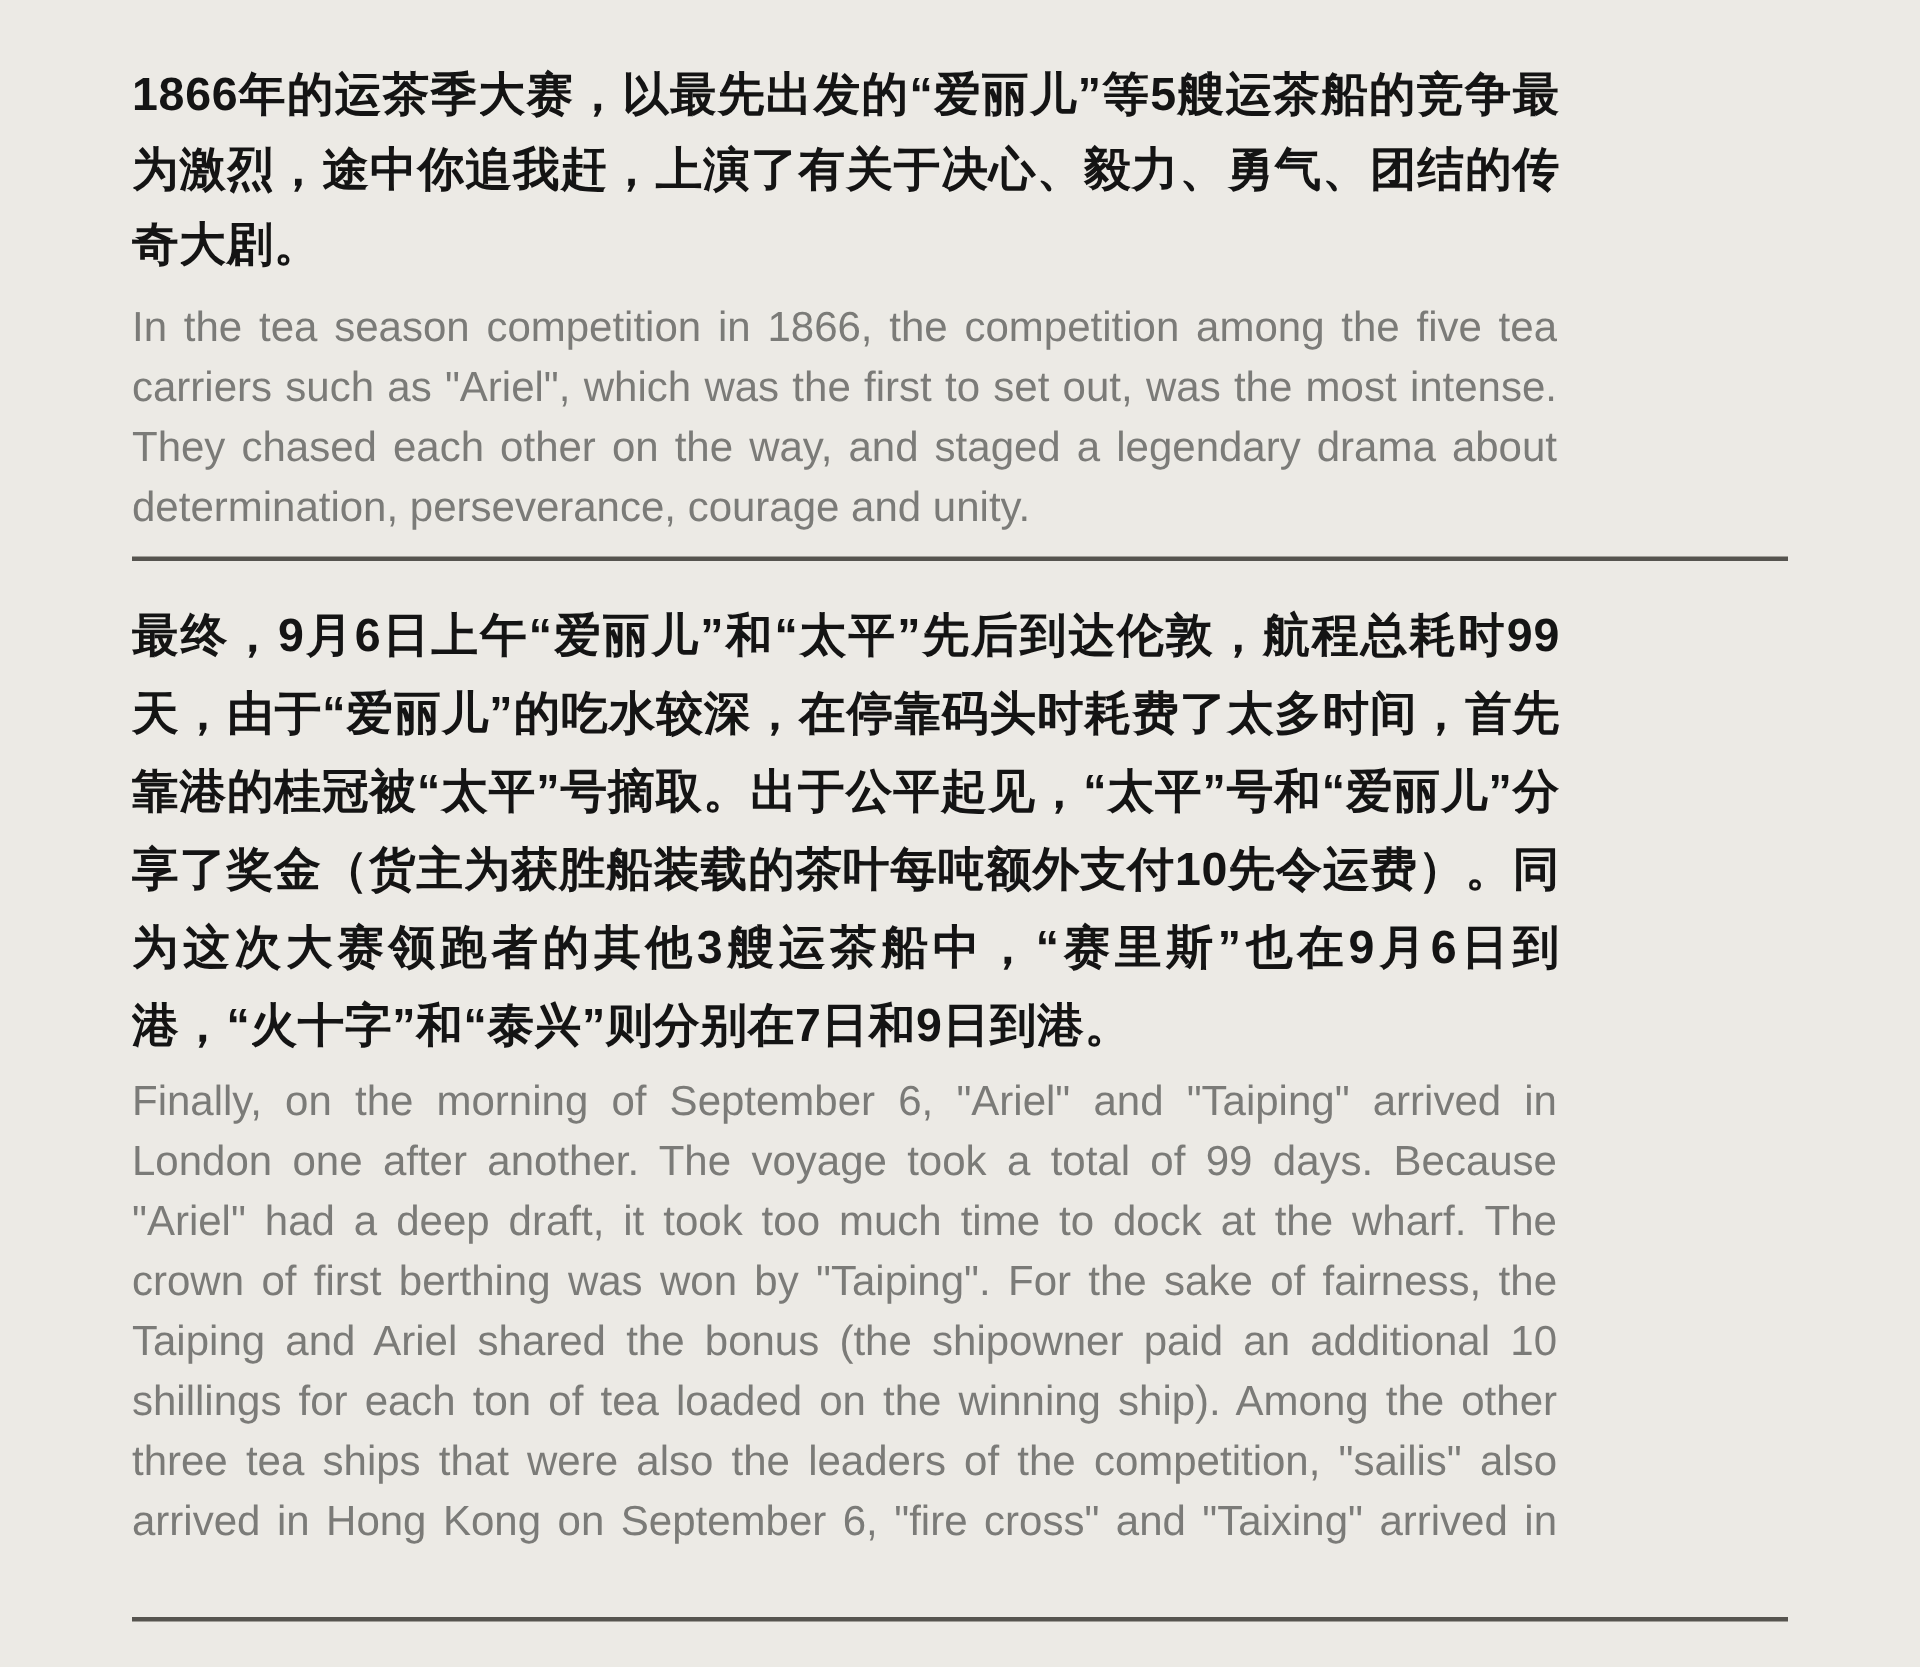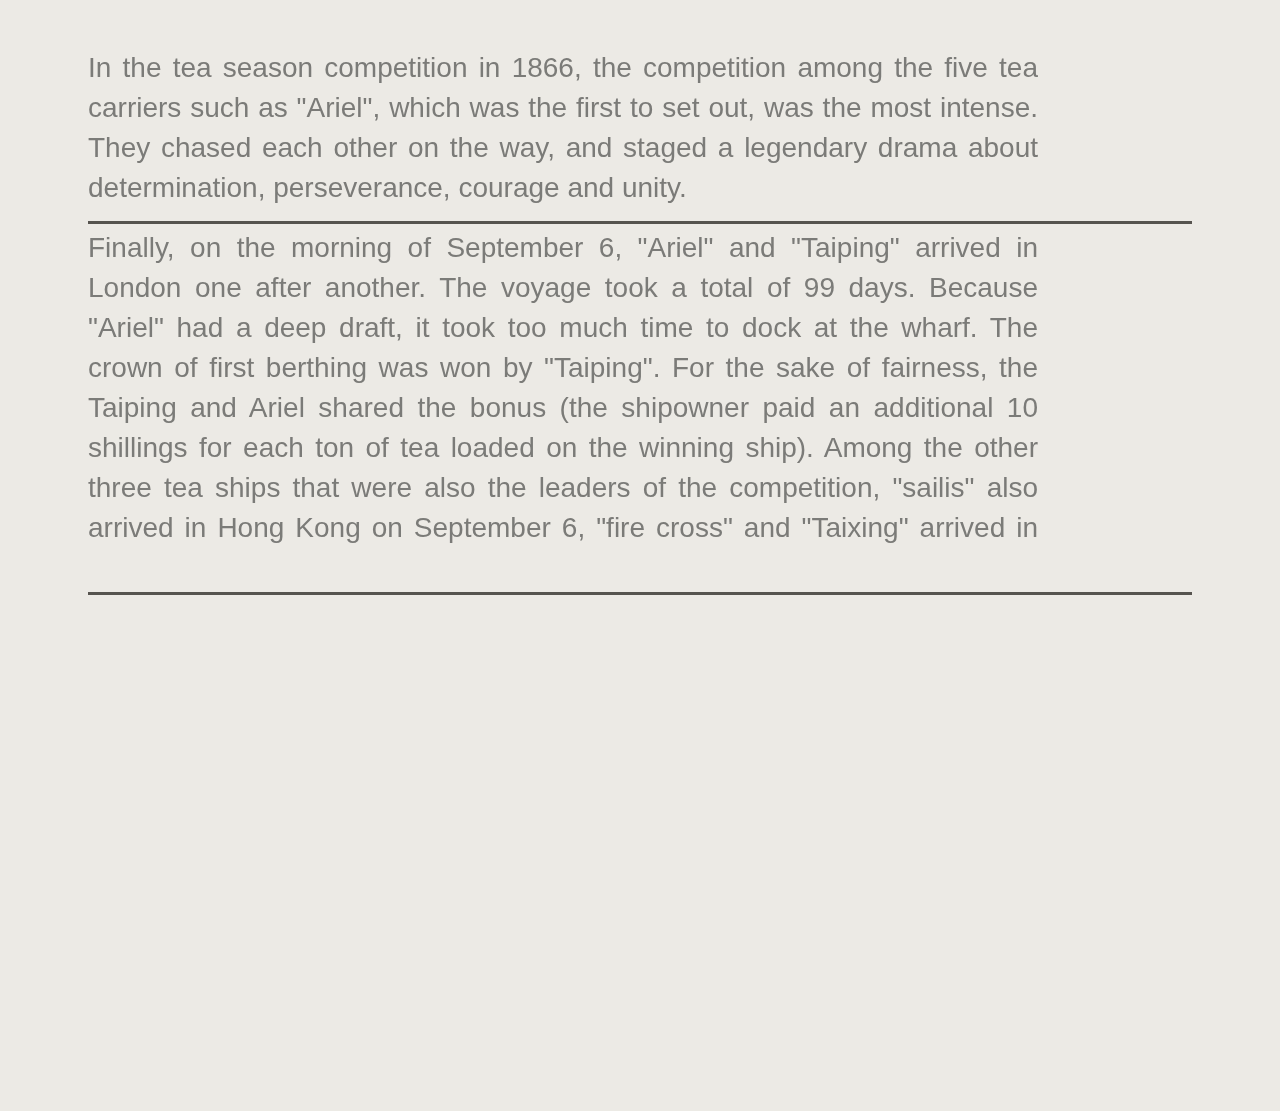--- a/index.html
+++ b/index.html
@@ -68,25 +68,27 @@
     margin-top: 44px;
   }
 </style>
 </head>
 <body>
 
 <div class="page">
   <div class="inner">
 
     <section>
+      <p class="zh first">1866年的运茶季大赛，以最先出发的“爱丽儿”等5艘运茶船的竞争最为激烈，途中你追我赶，上演了有关于决心、毅力、勇气、团结的传奇大剧。</p>
       <p class="en first">In the tea season competition in 1866, the competition among the five tea carriers such as "Ariel", which was the first to set out, was the most intense. They chased each other on the way, and staged a legendary drama about determination, perseverance, courage and unity.</p>
     </section>
 
     <hr class="divider top">
 
     <section>
+      <p class="zh second">最终，9月6日上午“爱丽儿”和“太平”先后到达伦敦，航程总耗时99天，由于“爱丽儿”的吃水较深，在停靠码头时耗费了太多时间，首先靠港的桂冠被“太平”号摘取。出于公平起见，“太平”号和“爱丽儿”分享了奖金（货主为获胜船装载的茶叶每吨额外支付10先令运费）。同为这次大赛领跑者的其他3艘运茶船中，“赛里斯”也在9月6日到港，“火十字”和“泰兴”则分别在7日和9日到港。</p>
       <p class="en second">Finally, on the morning of September 6, "Ariel" and "Taiping" arrived in London one after another. The voyage took a total of 99 days. Because "Ariel" had a deep draft, it took too much time to dock at the wharf. The crown of first berthing was won by "Taiping". For the sake of fairness, the Taiping and Ariel shared the bonus (the shipowner paid an additional 10 shillings for each ton of tea loaded on the winning ship). Among the other three tea ships that were also the leaders of the competition, "sailis" also arrived in Hong Kong on September 6, "fire cross" and "Taixing" arrived in Hong Kong on September 7 and 9 respectively.</p>
     </section>
 
     <hr class="divider bottom">
 
   </div>
 </div>
 
 </body></html>

